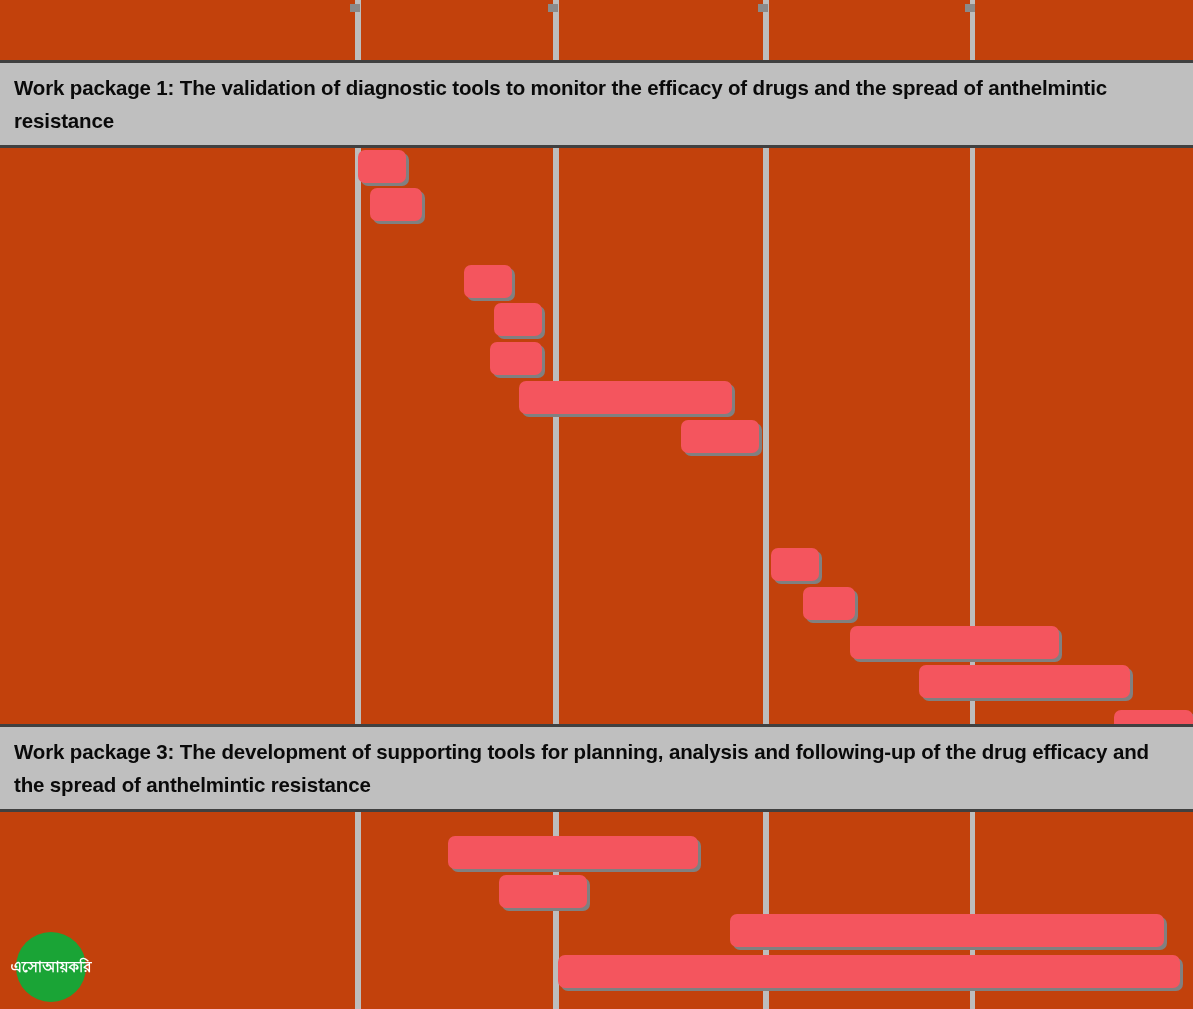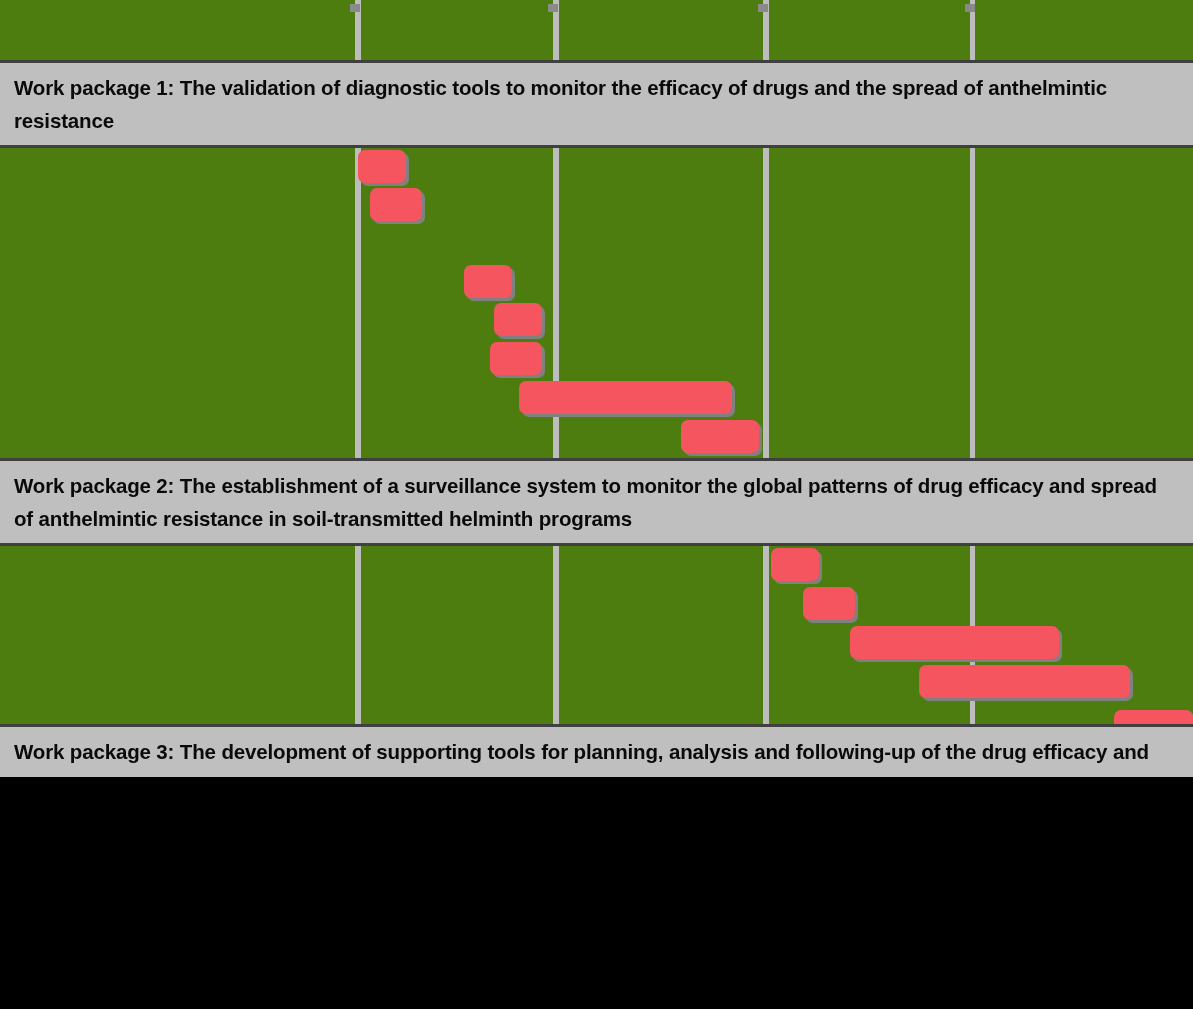--- a/index.html
+++ b/index.html
@@ -6,22 +6,22 @@
     margin: 0;
     padding: 0;
     background: #000000;
   }
   body {
     font-family: "Liberation Sans", sans-serif;
   }
   #gantt-root {
     position: relative;
     width: 1193px;
-    height: 777px;
-    background: #4d7c0f;
+    height: 1009px;
+    background: #c2410c;
     overflow: hidden;
   }
   
   .gridline {
     position: absolute;
     top: 0;
     width: 6px;
     height: 1009px;
     background: #bdbdbd;
     z-index: 1;
@@ -112,23 +112,20 @@
   </div>
 
   <div class="bar" style="left:358px;top:150px;width:48px;"></div>
   <div class="bar" style="left:370px;top:188px;width:52px;"></div>
   <div class="bar" style="left:464px;top:265px;width:48px;"></div>
   <div class="bar" style="left:494px;top:303px;width:48px;"></div>
   <div class="bar" style="left:490px;top:342px;width:52px;"></div>
   <div class="bar" style="left:519px;top:381px;width:213px;"></div>
   <div class="bar" style="left:681px;top:420px;width:78px;"></div>
 
-  <div class="wp-header" style="top:458px;height:88px;">
-    <span class="wp-header-text">Work package 2: The establishment of a surveillance system to monitor the global patterns of drug efficacy and spread of anthelmintic resistance in soil-transmitted helminth programs</span>
-  </div>
 
   <div class="bar" style="left:771px;top:548px;width:48px;"></div>
   <div class="bar" style="left:803px;top:587px;width:52px;"></div>
   <div class="bar" style="left:850px;top:626px;width:209px;"></div>
   <div class="bar" style="left:919px;top:665px;width:211px;"></div>
   <div class="bar" style="left:1114px;top:710px;width:79px;"></div>
 
   <div class="wp-header" style="top:724px;height:88px;">
     <span class="wp-header-text">Work package 3: The development of supporting tools for planning, analysis and following-up of the drug efficacy and the spread of anthelmintic resistance</span>
   </div>

